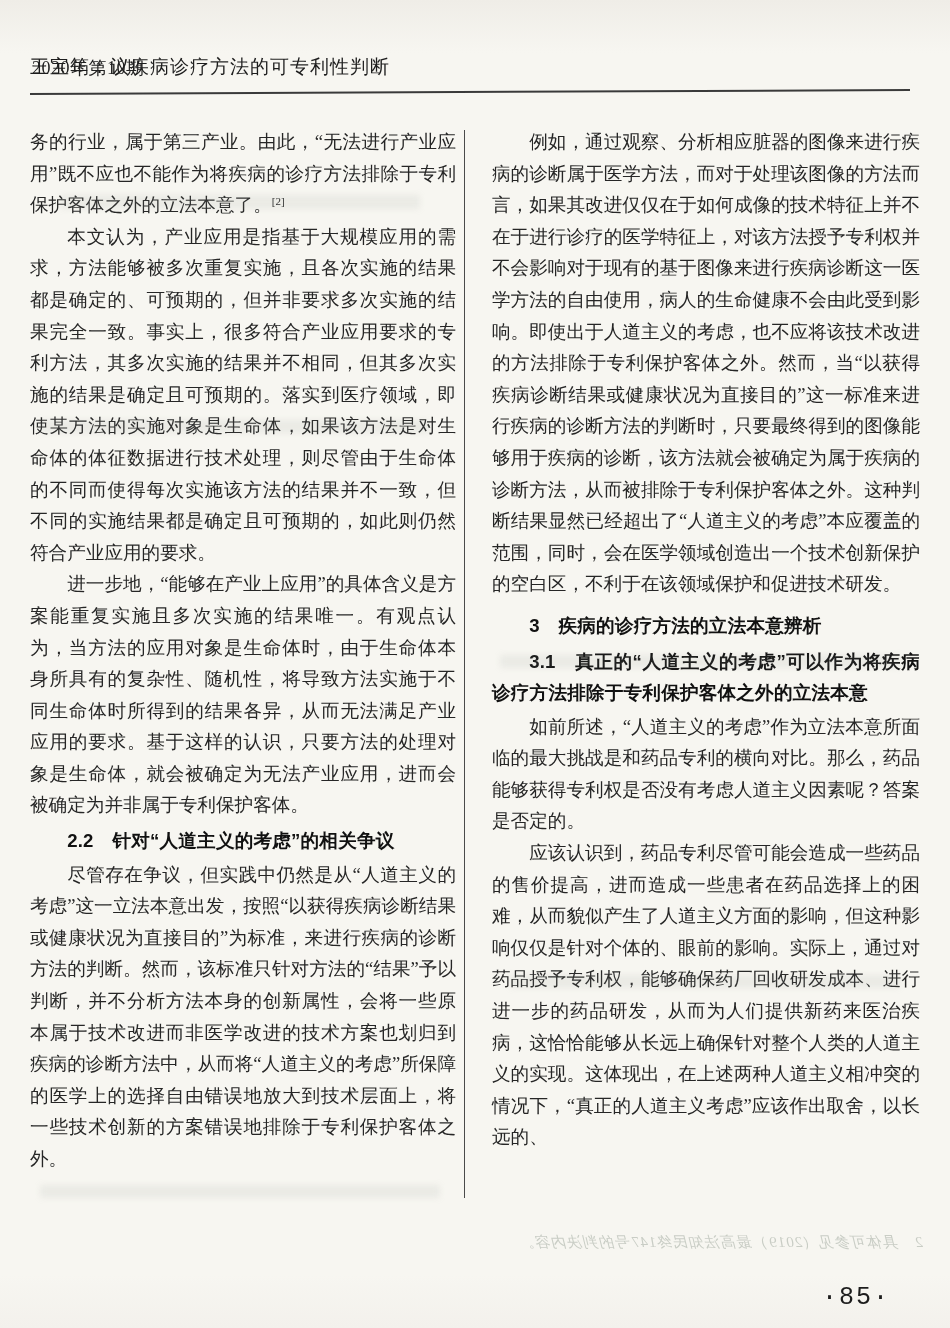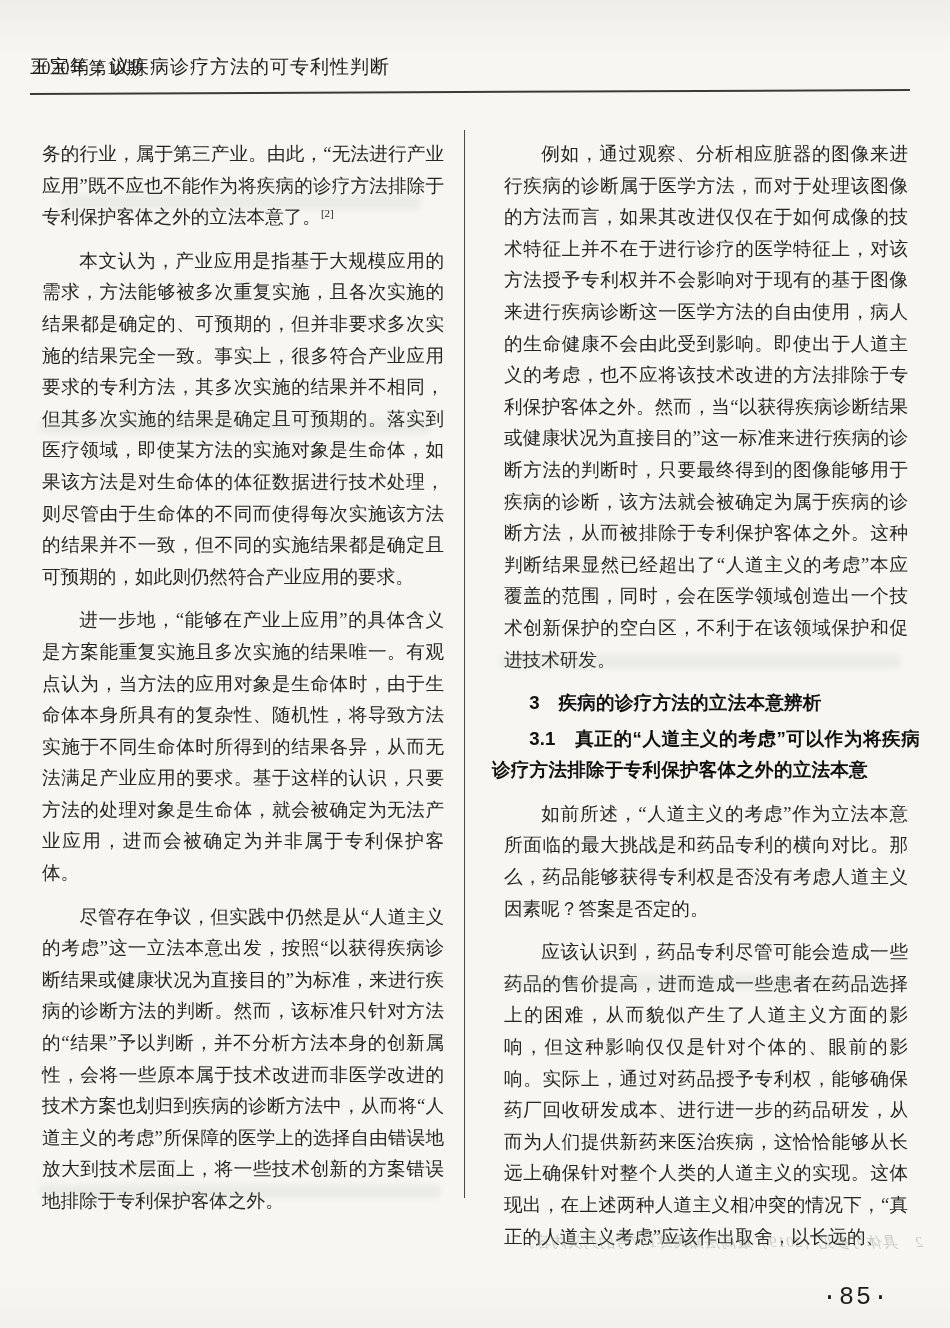--- a/index.html
+++ b/index.html
@@ -17,21 +17,21 @@
   .header{position:absolute;top:52px;left:30px;right:30px;height:34px;}
   .issue{position:absolute;left:2px;top:4px;font-size:18px;letter-spacing:.5px;color:#222;}
   .running-title{position:absolute;left:0;right:0;top:2px;text-align:left;font-size:19px;color:#1d1d1d;letter-spacing:1px;}
   .header-rule{position:absolute;top:91px;left:30px;width:880px;height:2px;background:#3a3a3a;transform:rotate(-0.25deg);}
   
   .col-divider{position:absolute;left:464px;top:130px;width:1px;height:1068px;background:#4a4a4a;}
   
   .col{position:absolute;top:126px;width:426px;font-size:18.6px;line-height:31.6px;text-align:justify;color:#262626;}
   .col-left{left:30px;}
   .col-right{left:492px;width:428px;}
-  .col p{margin:12px;text-indent:2em;}
+  .col p{margin:0;text-indent:2em;}
   .col p.no-indent{text-indent:0;}
   .heading{
     font-family:"Liberation Sans","DejaVu Sans",sans-serif;
     font-weight:bold;color:#111;text-indent:0;
     letter-spacing:.2px;
   }
   .heading.sec{margin:10px 0 0 0;}
   .heading.subsec{margin:4px 0 2px 0;}
   sup.ref{font-size:11px;line-height:0;vertical-align:6px;letter-spacing:0;}
   
@@ -60,20 +60,21 @@
     <div class="running-title">王宝筠：议疾病诊疗方法的可专利性判断</div>
   </div>
   <div class="header-rule"></div>
 
   <div class="col-divider"></div>
 
   <div class="col col-left">
     <p class="no-indent"><span>务的行业，属于第三产业。由此，“无法进行产业应用”既不应也不能作为将疾病的诊疗方法排除于专利保护客体之外的立法本意了。</span><sup class="ref">[2]</sup></p>
     <p>本文认为，产业应用是指基于大规模应用的需求，方法能够被多次重复实施，且各次实施的结果都是确定的、可预期的，但并非要求多次实施的结果完全一致。事实上，很多符合产业应用要求的专利方法，其多次实施的结果并不相同，但其多次实施的结果是确定且可预期的。落实到医疗领域，即使某方法的实施对象是生命体，如果该方法是对生命体的体征数据进行技术处理，则尽管由于生命体的不同而使得每次实施该方法的结果并不一致，但不同的实施结果都是确定且可预期的，如此则仍然符合产业应用的要求。</p>
     <p>进一步地，“能够在产业上应用”的具体含义是方案能重复实施且多次实施的结果唯一。有观点认为，当方法的应用对象是生命体时，由于生命体本身所具有的复杂性、随机性，将导致方法实施于不同生命体时所得到的结果各异，从而无法满足产业应用的要求。基于这样的认识，只要方法的处理对象是生命体，就会被确定为无法产业应用，进而会被确定为并非属于专利保护客体。</p>
+    <p class="heading subsec">2.2　针对“人道主义的考虑”的相关争议</p>
     <p>尽管存在争议，但实践中仍然是从“人道主义的考虑”这一立法本意出发，按照“以获得疾病诊断结果或健康状况为直接目的”为标准，来进行疾病的诊断方法的判断。然而，该标准只针对方法的“结果”予以判断，并不分析方法本身的创新属性，会将一些原本属于技术改进而非医学改进的技术方案也划归到疾病的诊断方法中，从而将“人道主义的考虑”所保障的医学上的选择自由错误地放大到技术层面上，将一些技术创新的方案错误地排除于专利保护客体之外。</p>
   </div>
 
   <div class="col col-right">
     <p>例如，通过观察、分析相应脏器的图像来进行疾病的诊断属于医学方法，而对于处理该图像的方法而言，如果其改进仅仅在于如何成像的技术特征上并不在于进行诊疗的医学特征上，对该方法授予专利权并不会影响对于现有的基于图像来进行疾病诊断这一医学方法的自由使用，病人的生命健康不会由此受到影响。即使出于人道主义的考虑，也不应将该技术改进的方法排除于专利保护客体之外。然而，当“以获得疾病诊断结果或健康状况为直接目的”这一标准来进行疾病的诊断方法的判断时，只要最终得到的图像能够用于疾病的诊断，该方法就会被确定为属于疾病的诊断方法，从而被排除于专利保护客体之外。这种判断结果显然已经超出了“人道主义的考虑”本应覆盖的范围，同时，会在医学领域创造出一个技术创新保护的空白区，不利于在该领域保护和促进技术研发。</p>
     <p class="heading sec">3　疾病的诊疗方法的立法本意辨析</p>
     <p class="heading subsec">3.1　真正的“人道主义的考虑”可以作为将疾病诊疗方法排除于专利保护客体之外的立法本意</p>
     <p>如前所述，“人道主义的考虑”作为立法本意所面临的最大挑战是和药品专利的横向对比。那么，药品能够获得专利权是否没有考虑人道主义因素呢？答案是否定的。</p>
     <p>应该认识到，药品专利尽管可能会造成一些药品的售价提高，进而造成一些患者在药品选择上的困难，从而貌似产生了人道主义方面的影响，但这种影响仅仅是针对个体的、眼前的影响。实际上，通过对药品授予专利权，能够确保药厂回收研发成本、进行进一步的药品研发，从而为人们提供新药来医治疾病，这恰恰能够从长远上确保针对整个人类的人道主义的实现。这体现出，在上述两种人道主义相冲突的情况下，“真正的人道主义考虑”应该作出取舍，以长远的、</p>
   </div>

